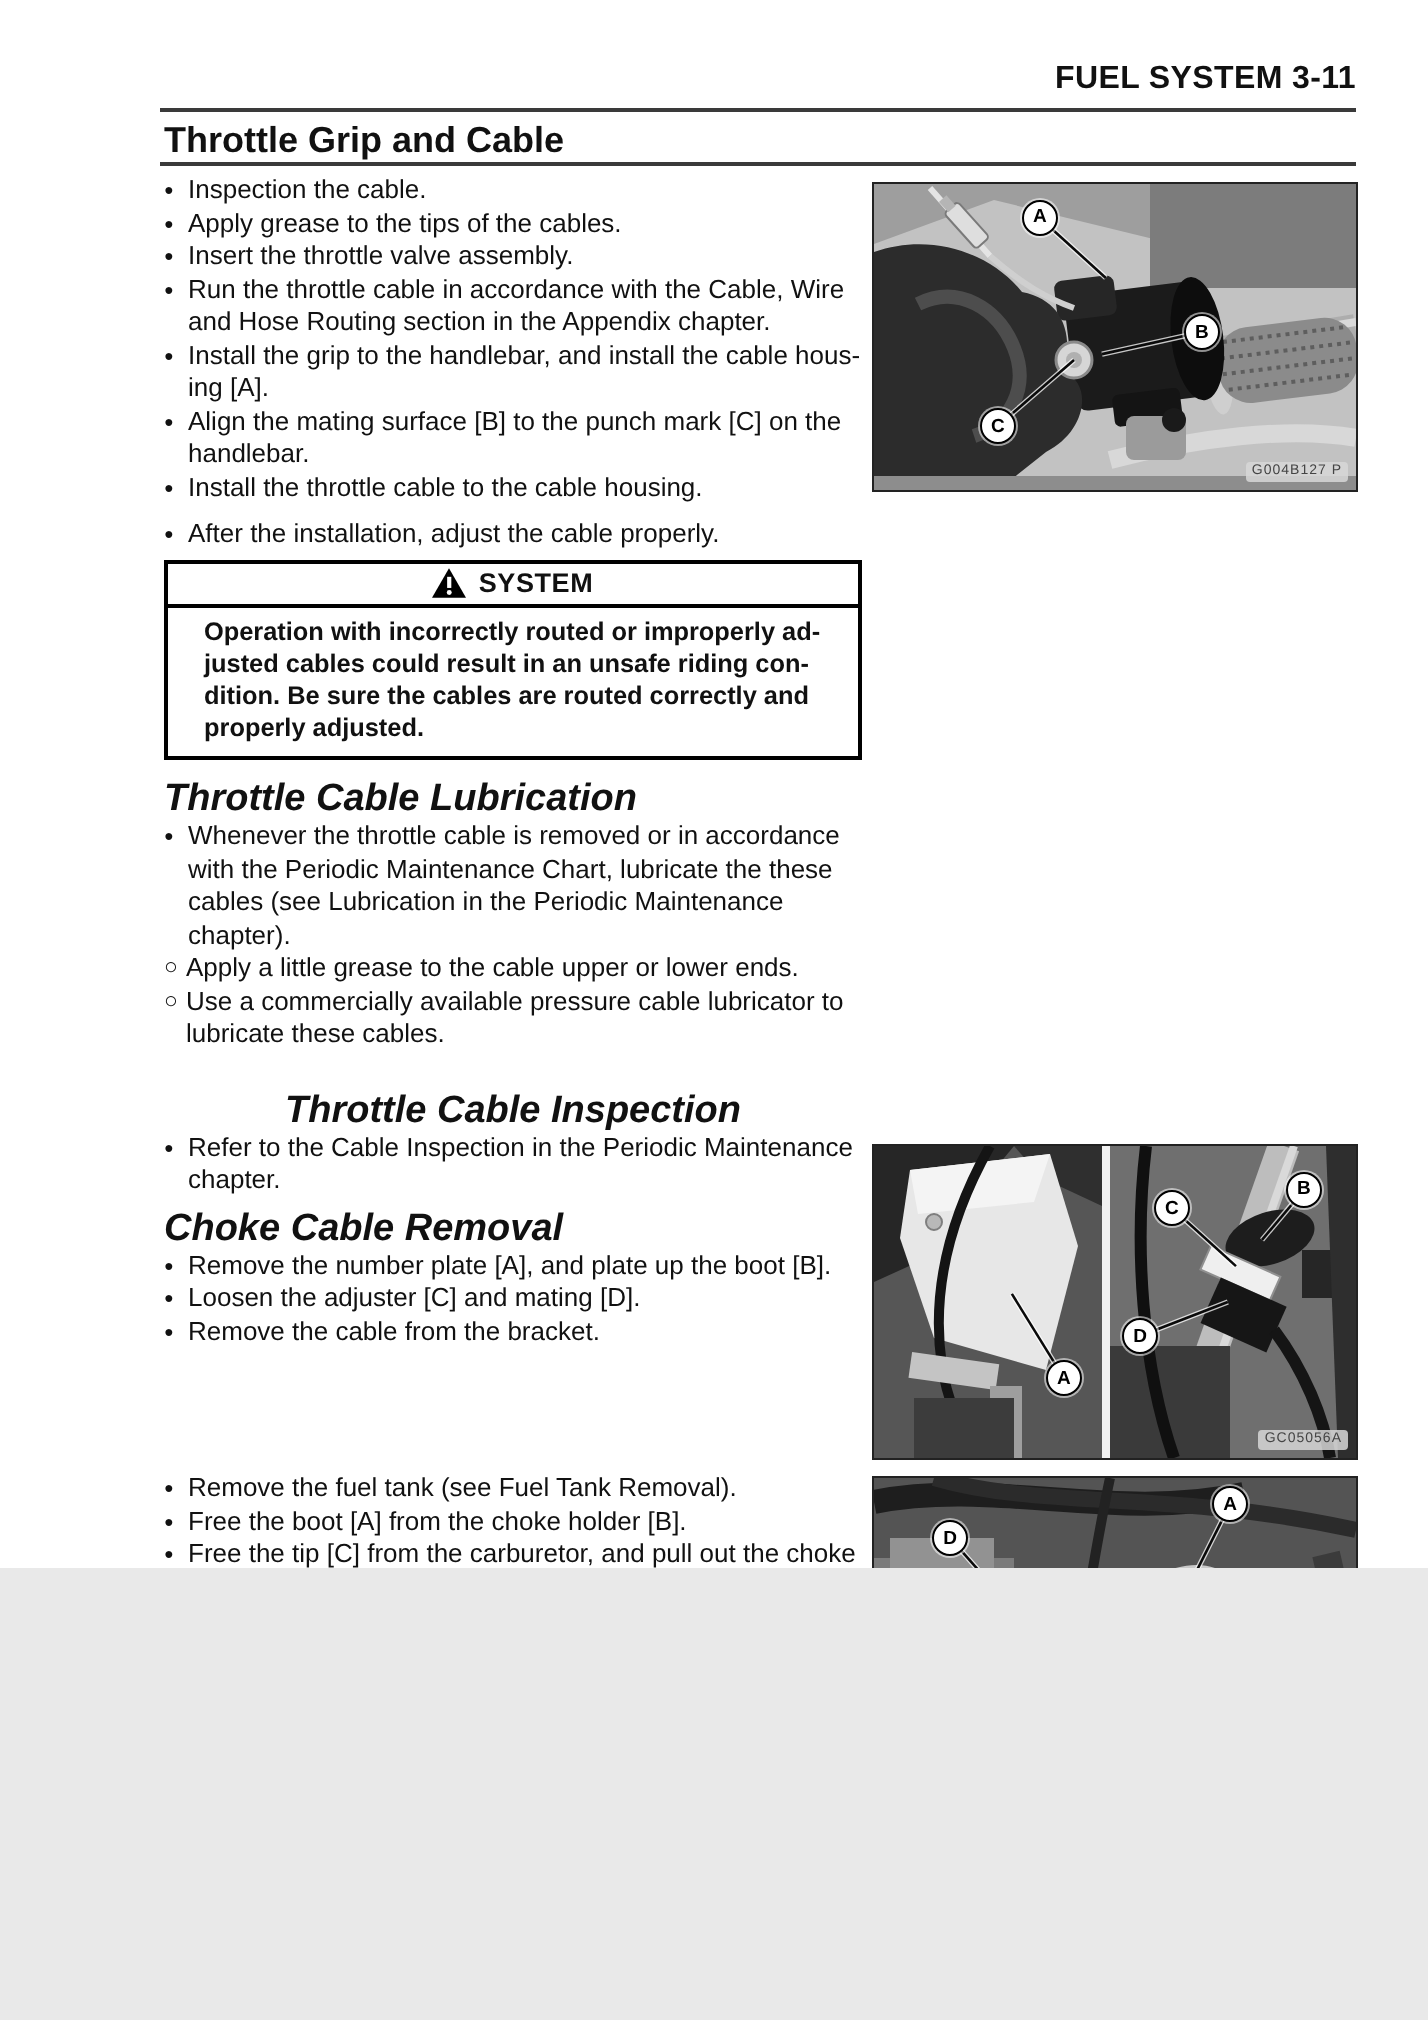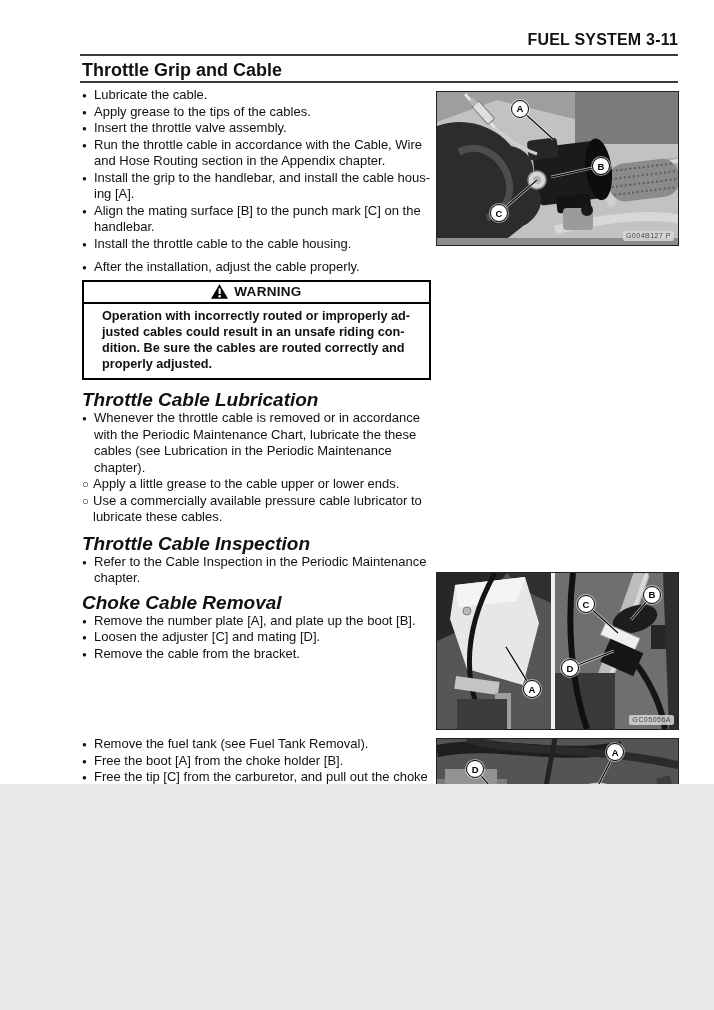--- a/index.html
+++ b/index.html
@@ -21,21 +21,21 @@
 
   .adjust-block{margin-top:7px;}
   .warning-box{margin-top:4px;border:2px solid #000;}
   .warning-title{display:flex;align-items:center;justify-content:center;gap:6px;
     border-bottom:2px solid #000;padding:2px 0;font-weight:bold;font-size:13.5px;letter-spacing:.3px;}
   .warning-title svg{display:block;}
   .warning-body{padding:4px 18px 6px;font-weight:bold;font-size:12.7px;line-height:16px;white-space:pre-line;}
 
   .sub-heading{font-size:19px;font-weight:bold;font-style:italic;line-height:18px;}
   .mt-lub{margin-top:11px;margin-bottom:1px;}
-  .mt-insp{margin-top:9px;margin-bottom:1px;}
+  .mt-insp{margin-top:21px;margin-bottom:1px;text-align:center;}
   .mt-choke{margin-top:7px;margin-bottom:1px;}
 
   .figure{position:absolute;left:436px;width:241px;border:1px solid #222;background:#b9b9b9;overflow:hidden;}
   .fig1{top:91px;height:153px;}
   .fig2{top:572px;height:156px;}
   .fig3{top:738px;height:155px;}
   .figure svg.scene{position:absolute;inset:0;width:100%;height:100%;display:block;}
   .figure svg.leader-layer{position:absolute;inset:0;width:100%;height:100%;z-index:2;}
   .leader-layer line.under{stroke:#fff;stroke-width:2.6;vector-effect:non-scaling-stroke;opacity:.75;}
   .leader-layer line.over{stroke:#0a0a0a;stroke-width:1.3;vector-effect:non-scaling-stroke;}
@@ -55,21 +55,21 @@
   <div class="hrule" style="top:54px"></div>
   <div class="section-title">Throttle Grip and Cable</div>
   <div class="hrule" style="top:81px"></div>
 
   <div class="text-col">
 
     <ul class="steps">
 
     <li class="step">
           <span class="marker">●</span>
-          <span class="text">Lubricate the cable.</span>
+          <span class="text">Inspection the cable.</span>
         </li>
         <li class="step">
           <span class="marker">●</span>
           <span class="text">Apply grease to the tips of the cables.</span>
         </li>
         <li class="step">
           <span class="marker">●</span>
           <span class="text">Insert the throttle valve assembly.</span>
         </li>
         <li class="step">
@@ -101,21 +101,21 @@
         </li>
       </ul>
 
     <div class="warning-box">
       <div class="warning-title">
         <svg width="17" height="15" viewBox="0 0 22 19">
           <path d="M11 0 L22 19 H0 Z" fill="#000"></path>
           <rect x="9.8" y="5.5" width="2.7" height="7.2" fill="#fff"></rect>
           <circle cx="11.15" cy="15.7" r="1.6" fill="#fff"></circle>
         </svg>
-        <span>WARNING</span>
+        <span>SYSTEM</span>
       </div>
       <div class="warning-body">Operation with incorrectly routed or improperly ad-
 justed cables could result in an unsafe riding con-
 dition.  Be sure the cables are routed correctly and
 properly adjusted.</div>
     </div>
 
     <div class="sub-heading mt-lub">Throttle Cable Lubrication</div>
     <ul class="steps">
 

